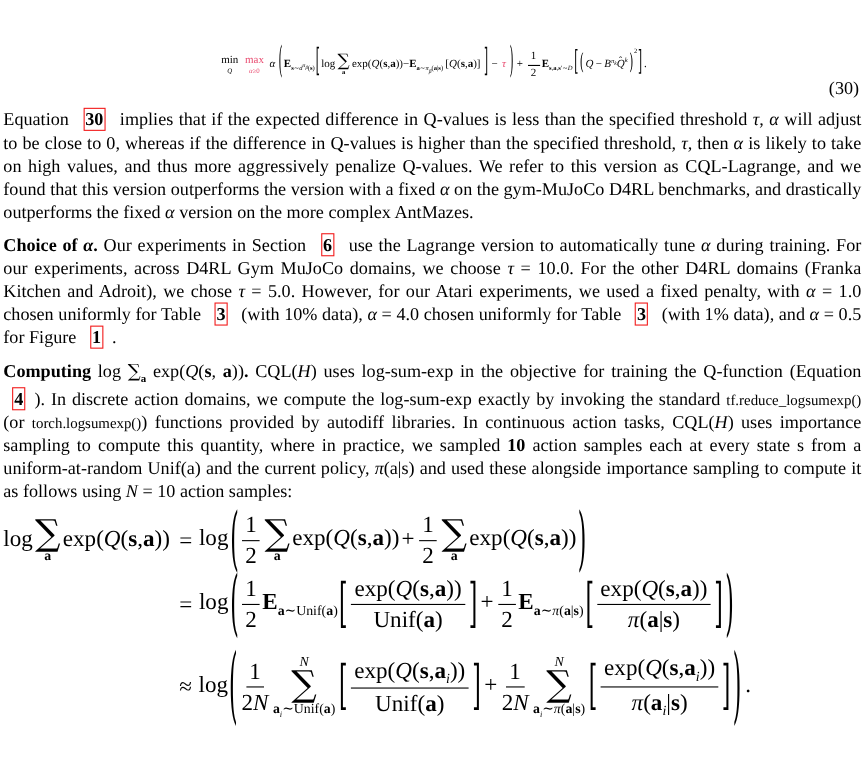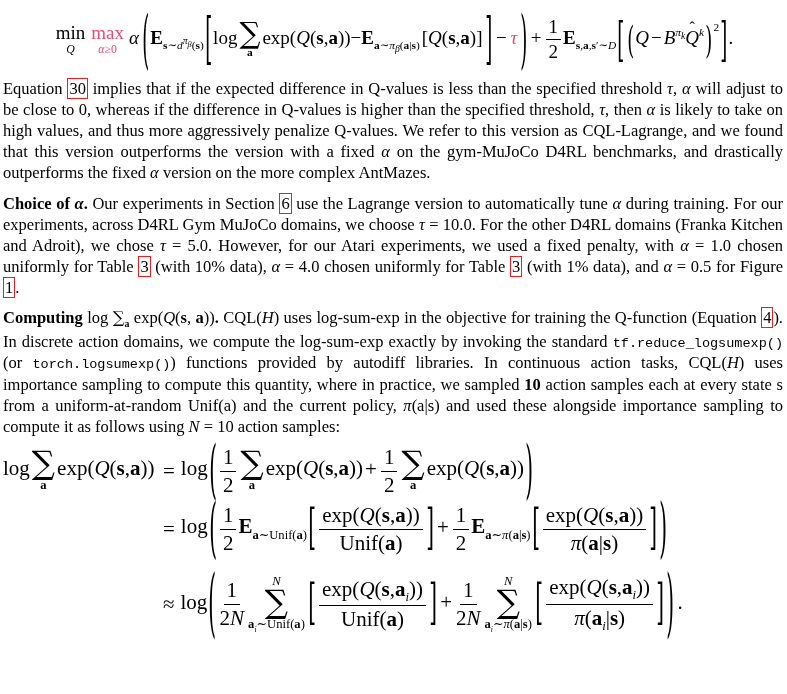--- a/index.html
+++ b/index.html
@@ -7,22 +7,22 @@
   html,body{ margin:0; padding:0; }
   body{
     width:787px; height:694px; overflow:hidden;
     background:#ffffff; color:#000000;
     font-family:"Liberation Serif","DejaVu Serif",serif;
     font-size:16.5px;
   }
   .page{ padding:2px 4px 0 3px; }
   .para{ margin:0 0 9px; text-align:justify; line-height:1.28; }
   .intro{ margin-bottom:2px; }
-  .ref{ border:1.3px solid var(--refbox); padding:0 1px; margin:0 0; }
-  .code{ font-family:Liberation Mono, monospace; font-size:0.82em; }
+  .ref{ border:1.3px solid var(--refbox); padding:0 1px; margin:0 8px;font-weight:bold; }
+  .code{ font-family:Liberation Serif, serif; font-size:0.82em; }
   .isig{ font-family:"DejaVu Serif",serif; }
   .para sub{ font-size:0.6em; }
 
   
   .mrow{ white-space:nowrap; }
   .mrow sub,.mrow sup{ font-size:0.6em; }
   .mrow sub sub,.mrow sub sup,.mrow sup sub,.mrow sup sup{ font-size:0.85em; }
   .stk{ display:inline-flex; flex-direction:column; align-items:center; vertical-align:middle; line-height:1; margin:0 3px; }
   .stk .bot{ font-size:0.62em; margin-top:2px; }
   .red{ color:var(--red); }
@@ -32,21 +32,21 @@
   .frac{ display:inline-flex; flex-direction:column; align-items:center; vertical-align:middle; line-height:1.15; margin:0 2px; text-align:center; }
   .frac .num{ border-bottom:1px solid #000; padding:0 3px 1px; }
   .frac .den{ padding-top:1px; }
   .E{ font-weight:bold; }
   .d{ display:inline-block; vertical-align:middle; transform:scale(0.95,var(--sy,1.5)); line-height:1; margin:0 1px; font-family:"DejaVu Serif",serif; }
   .sp{ margin:0 2px; }
   .hat{ position:relative; display:inline-block; }
   .hat::after{ content:'ˆ'; position:absolute; left:50%; top:-0.5em; transform:translateX(-50%); font-size:0.85em; font-style:normal; }
   .x2{ vertical-align:13px; font-size:0.6em; }
 
-  .eq30wrap{ display:flex; align-items:flex-start; justify-content:center; height:62px; font-size:19px; margin:14px 0 0; }
+  .eq30wrap{ display:flex; align-items:flex-end; justify-content:center; height:62px; font-size:10px; margin:8px 0 0; }
   .eqtag{ text-align:right; line-height:1; margin:0 2px 9px 0; }
 
   .eqlines{ font-size:21px; margin-top:2px; }
   .eqrow{ display:flex; align-items:center; white-space:nowrap; margin-bottom:2px; }
   .eqrow .lhs{ width:160px; flex:none; }
   .eqrow .rel{ flex:none; margin:0 6px 0 0; }
   .r1{ height:50px; } .r2{ height:62px; } .r3{ height:84px; }
 </style>
 </head>
 <body>
@@ -63,20 +63,21 @@
             <span>max</span>
             <span class="bot"><i>α</i>≥0</span>
           </span><span class="sp"><i>α</i></span><span class="d" style="--sy:3.3">(</span><span class="E">E</span><sub><b>s</b>∼<i>d</i><sup><i>π</i><sub><i>β</i></sub></sup>(<b>s</b>)</sub><span class="d" style="--sy:2.9">[</span>log<span class="sum">
             <span class="sig">∑</span>
             <span class="bl"><b>a</b></span>
           </span>exp(<i>Q</i>(<b>s</b>,<b>a</b>))−<span class="E">E</span><sub><b>a</b>∼<i>π</i><sub><i>β</i></sub>(<b>a</b>|<b>s</b>)</sub><span class="sp">[<i>Q</i>(<b>s</b>,<b>a</b>)]</span><span class="d" style="--sy:2.9">]</span><span class="sp">−</span><span class="red sp"><i>τ</i></span><span class="d" style="--sy:3.3">)</span><span class="sp">+</span><span class="frac">
             <span class="num">1</span>
             <span class="den">2</span>
           </span><span class="E">E</span><sub><b>s</b>,<b>a</b>,<b>s</b>′∼<i>D</i></sub><span class="d" style="--sy:2.5">[</span><span class="d" style="--sy:2">(</span><i>Q</i><span class="sp">−</span><i>B</i><sup><i>π</i><sub><i>k</i></sub></sup><span class="hat"><i>Q</i></span><sup><i>k</i></sup><span class="d" style="--sy:2">)</span><sup class="x2">2</sup><span class="d" style="--sy:2.5">]</span>.</span>
     </div>
+    <div class="eqtag">(30)</div>
   </div>
 
   <p class="para">Equation <span class="ref">30</span> implies that if the expected difference in Q-values is less than the specified threshold <i>τ</i>, <i>α</i> will adjust to be close to 0, whereas if the difference in Q-values is higher than the specified threshold, <i>τ</i>, then <i>α</i> is likely to take on high values, and thus more aggressively penalize Q-values. We refer to this version as CQL-Lagrange, and we found that this version outperforms the version with a fixed <i>α</i> on the gym-MuJoCo D4RL benchmarks, and drastically outperforms the fixed <i>α</i> version on the more complex AntMazes.</p>
 
   <p class="para"><b>Choice of <i>α</i>.</b> Our experiments in Section <span class="ref">6</span> use the Lagrange version to automatically tune <i>α</i> during training.  For our experiments, across D4RL Gym MuJoCo domains, we choose <i>τ</i> = 10.0.  For the other D4RL domains (Franka Kitchen and Adroit), we chose <i>τ</i> = 5.0. However, for our Atari experiments, we used a fixed penalty, with <i>α</i> = 1.0 chosen uniformly for Table <span class="ref">3</span> (with 10% data), <i>α</i> = 4.0 chosen uniformly for Table <span class="ref">3</span> (with 1% data), and <i>α</i> = 0.5 for Figure <span class="ref">1</span>.</p>
 
   <p class="para"><b>Computing</b> log <span class="isig">∑</span><sub><b>a</b></sub> exp(<i>Q</i>(<b>s</b>, <b>a</b>))<b>.</b>  CQL(<i>H</i>) uses log-sum-exp in the objective for training the Q-function (Equation <span class="ref">4</span>). In discrete action domains, we compute the log-sum-exp exactly by invoking the standard <code class="code">tf.reduce_logsumexp()</code> (or <code class="code">torch.logsumexp()</code>) functions provided by autodiff libraries. In continuous action tasks, CQL(<i>H</i>) uses importance sampling to compute this quantity, where in practice, we sampled <b>10</b> action samples each at every state s from a uniform-at-random Unif(a) and the current policy, <i>π</i>(a|s) and used these alongside importance sampling to compute it as follows using <i>N</i> = 10 action samples:</p>
 
   <div class="eqlines">
     <div class="eqrow r1">

